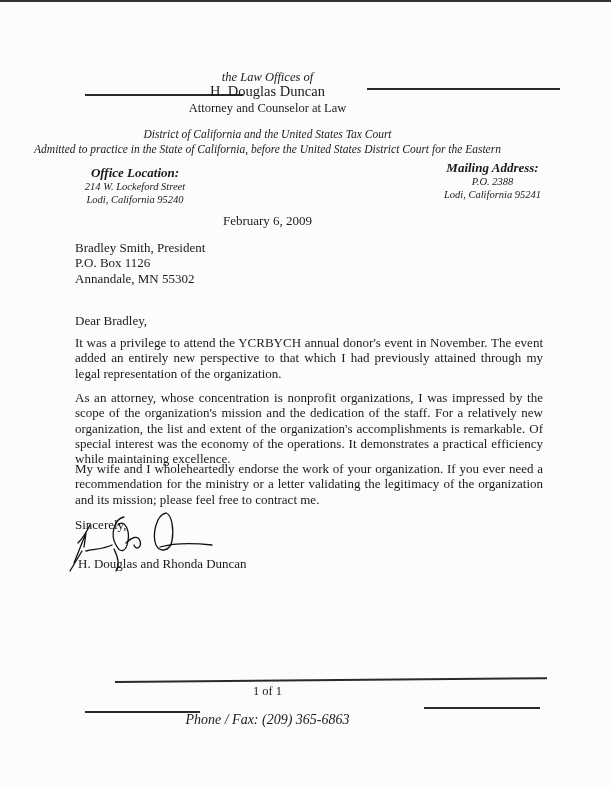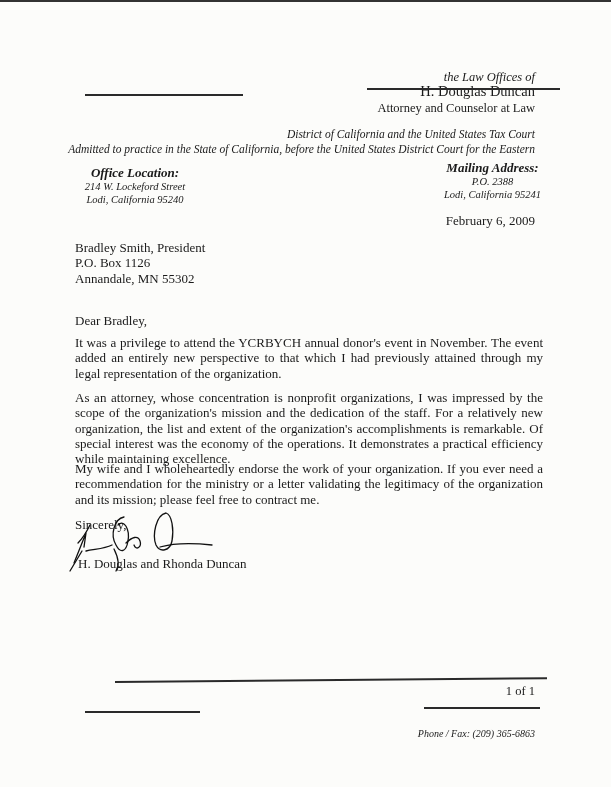--- a/index.html
+++ b/index.html
@@ -23,21 +23,21 @@
     }
     .rule {
       position: absolute;
       height: 1.5px;
       background: #2a2a2a;
     }
     .center-text {
       position: absolute;
       left: 0;
       width: 535px;
-      text-align: right;
+      text-align: center;
       white-space: nowrap;
     }
     .italic { font-style: italic; }
 
     
     .lh-intro { top: 70px; font-size: 12.5px; }
     .lh-name  { top: 83px; font-size: 14.5px; }
     .lh-title { top: 101px; font-size: 12.5px; }
     .lh-admit {
       top: 127px;
@@ -101,21 +101,21 @@
     .signature {
       position: absolute;
       left: 64px;
       top: 505px;
       width: 160px;
       height: 70px;
     }
 
     
     .page-num { top: 684px; font-size: 12.5px; }
-    .phone { top: 728px; font-size: 10px; }
+    .phone { top: 712px; font-size: 14px; }
   </style>
 </head>
 <body>
 
 <div class="top-edge"></div>
 
 <div class="center-text lh-intro italic">the Law Offices of</div>
 <div class="rule" style="left:85px; top:94px; width:158px;"></div>
 <div class="center-text lh-name">H. Douglas Duncan</div>
 <div class="rule" style="left:367px; top:88px; width:193px;"></div>

